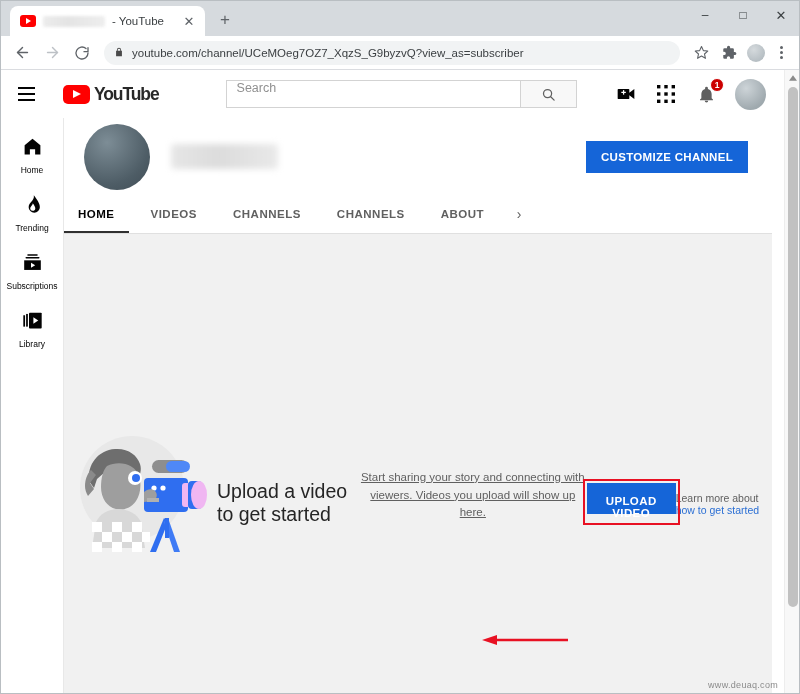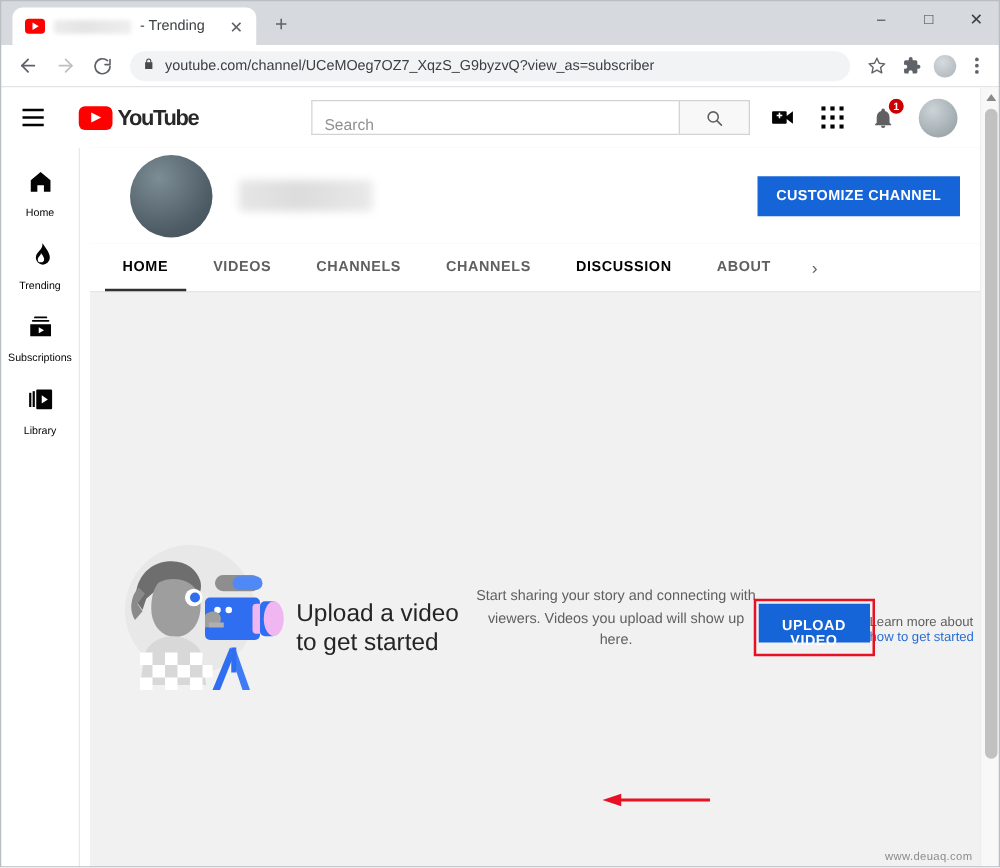--- a/index.html
+++ b/index.html
@@ -233,23 +233,22 @@
     margin-left: 67px;
     flex: 0 0 auto;
   }
   .yt-search-box {
     width: 294px;
     height: 28px;
     border: 1px solid #d3d3d3;
     border-right: none;
     background: #ffffff;
     display: flex;
-    align-items: flex-end;
+    align-items: flex-start;
     padding-left: 10px;
-    margin-left: 23px;
   }
   .yt-search-placeholder {
     font-size: 12.5px;
     color: #909090;
   }
   .yt-search-btn {
     width: 57px; height: 28px;
     border: 1px solid #d3d3d3;
     background: #f8f8f8;
     display: flex;
@@ -309,23 +308,23 @@
   .guide-label {
     font-size: 8.5px;
     color: #030303;
     text-align: center;
     line-height: 1;
   }
 
   
   .yt-content {
     position: absolute;
-    left: 72px; top: 48px;
+    left: 52px; top: 48px;
     width: 720px; height: 576px;
-    background: #e5e5e5;
+    background: #84cc16;
     overflow: hidden;
   }
   .channel-header {
     height: 77px;
     background: #ffffff;
     display: flex;
     align-items: center;
     padding: 0 24px 0 32px;
   }
   .ch-avatar {
@@ -422,20 +421,21 @@
     color: #252525;
     font-weight: normal;
   }
   .empty-sub {
     margin-top: 11px;
     width: 400px;
     text-align: center;
     font-size: 11.5px;
     line-height: 1.55;
     color: #606060;
+    text-decoration: underline;
   }
   .upload-btn-wrap {
     position: relative;
     margin-top: 23px;
   }
   .upload-btn {
     background: #1565d8;
     color: #ffffff;
     font-size: 11.5px;
     font-weight: bold;
@@ -516,21 +516,21 @@
 </head>
 <body>
 
 <div class="window">
 
   <div class="titlebar">
     <div class="tab-strip">
       <div class="browser-tab">
         <span class="tab-favicon"></span>
         <span class="tab-blur"></span>
-        <span class="tab-title">- Trending</span>
+        <span class="tab-title">- YouTube</span>
         <span class="tab-close">✕</span>
       </div>
       <div class="new-tab-btn">+</div>
     </div>
     <div class="win-controls">
       <div class="win-btn">–</div>
       <div class="win-btn">□</div>
       <div class="win-btn close-w">✕</div>
     </div>
   </div>
@@ -691,21 +691,20 @@
         <div class="ch-actions">
           <button class="ch-btn">CUSTOMIZE CHANNEL</button>
         </div>
       </div>
 
       <div class="channel-tabs">
         <div class="ch-tab active">HOME</div>
         <div class="ch-tab">VIDEOS</div>
         <div class="ch-tab">CHANNELS</div>
         <div class="ch-tab">CHANNELS</div>
-        <div class="ch-tab emph">DISCUSSION</div>
         <div class="ch-tab">ABOUT</div>
         <div class="ch-tab-more">›</div>
       </div>
 
       <div class="empty-body">
 
         <div class="illustration">
           <svg width="165" height="128" viewBox="0 0 165 128">
             <circle cx="80" cy="62" r="52" fill="#e8e8e8"></circle>
 

